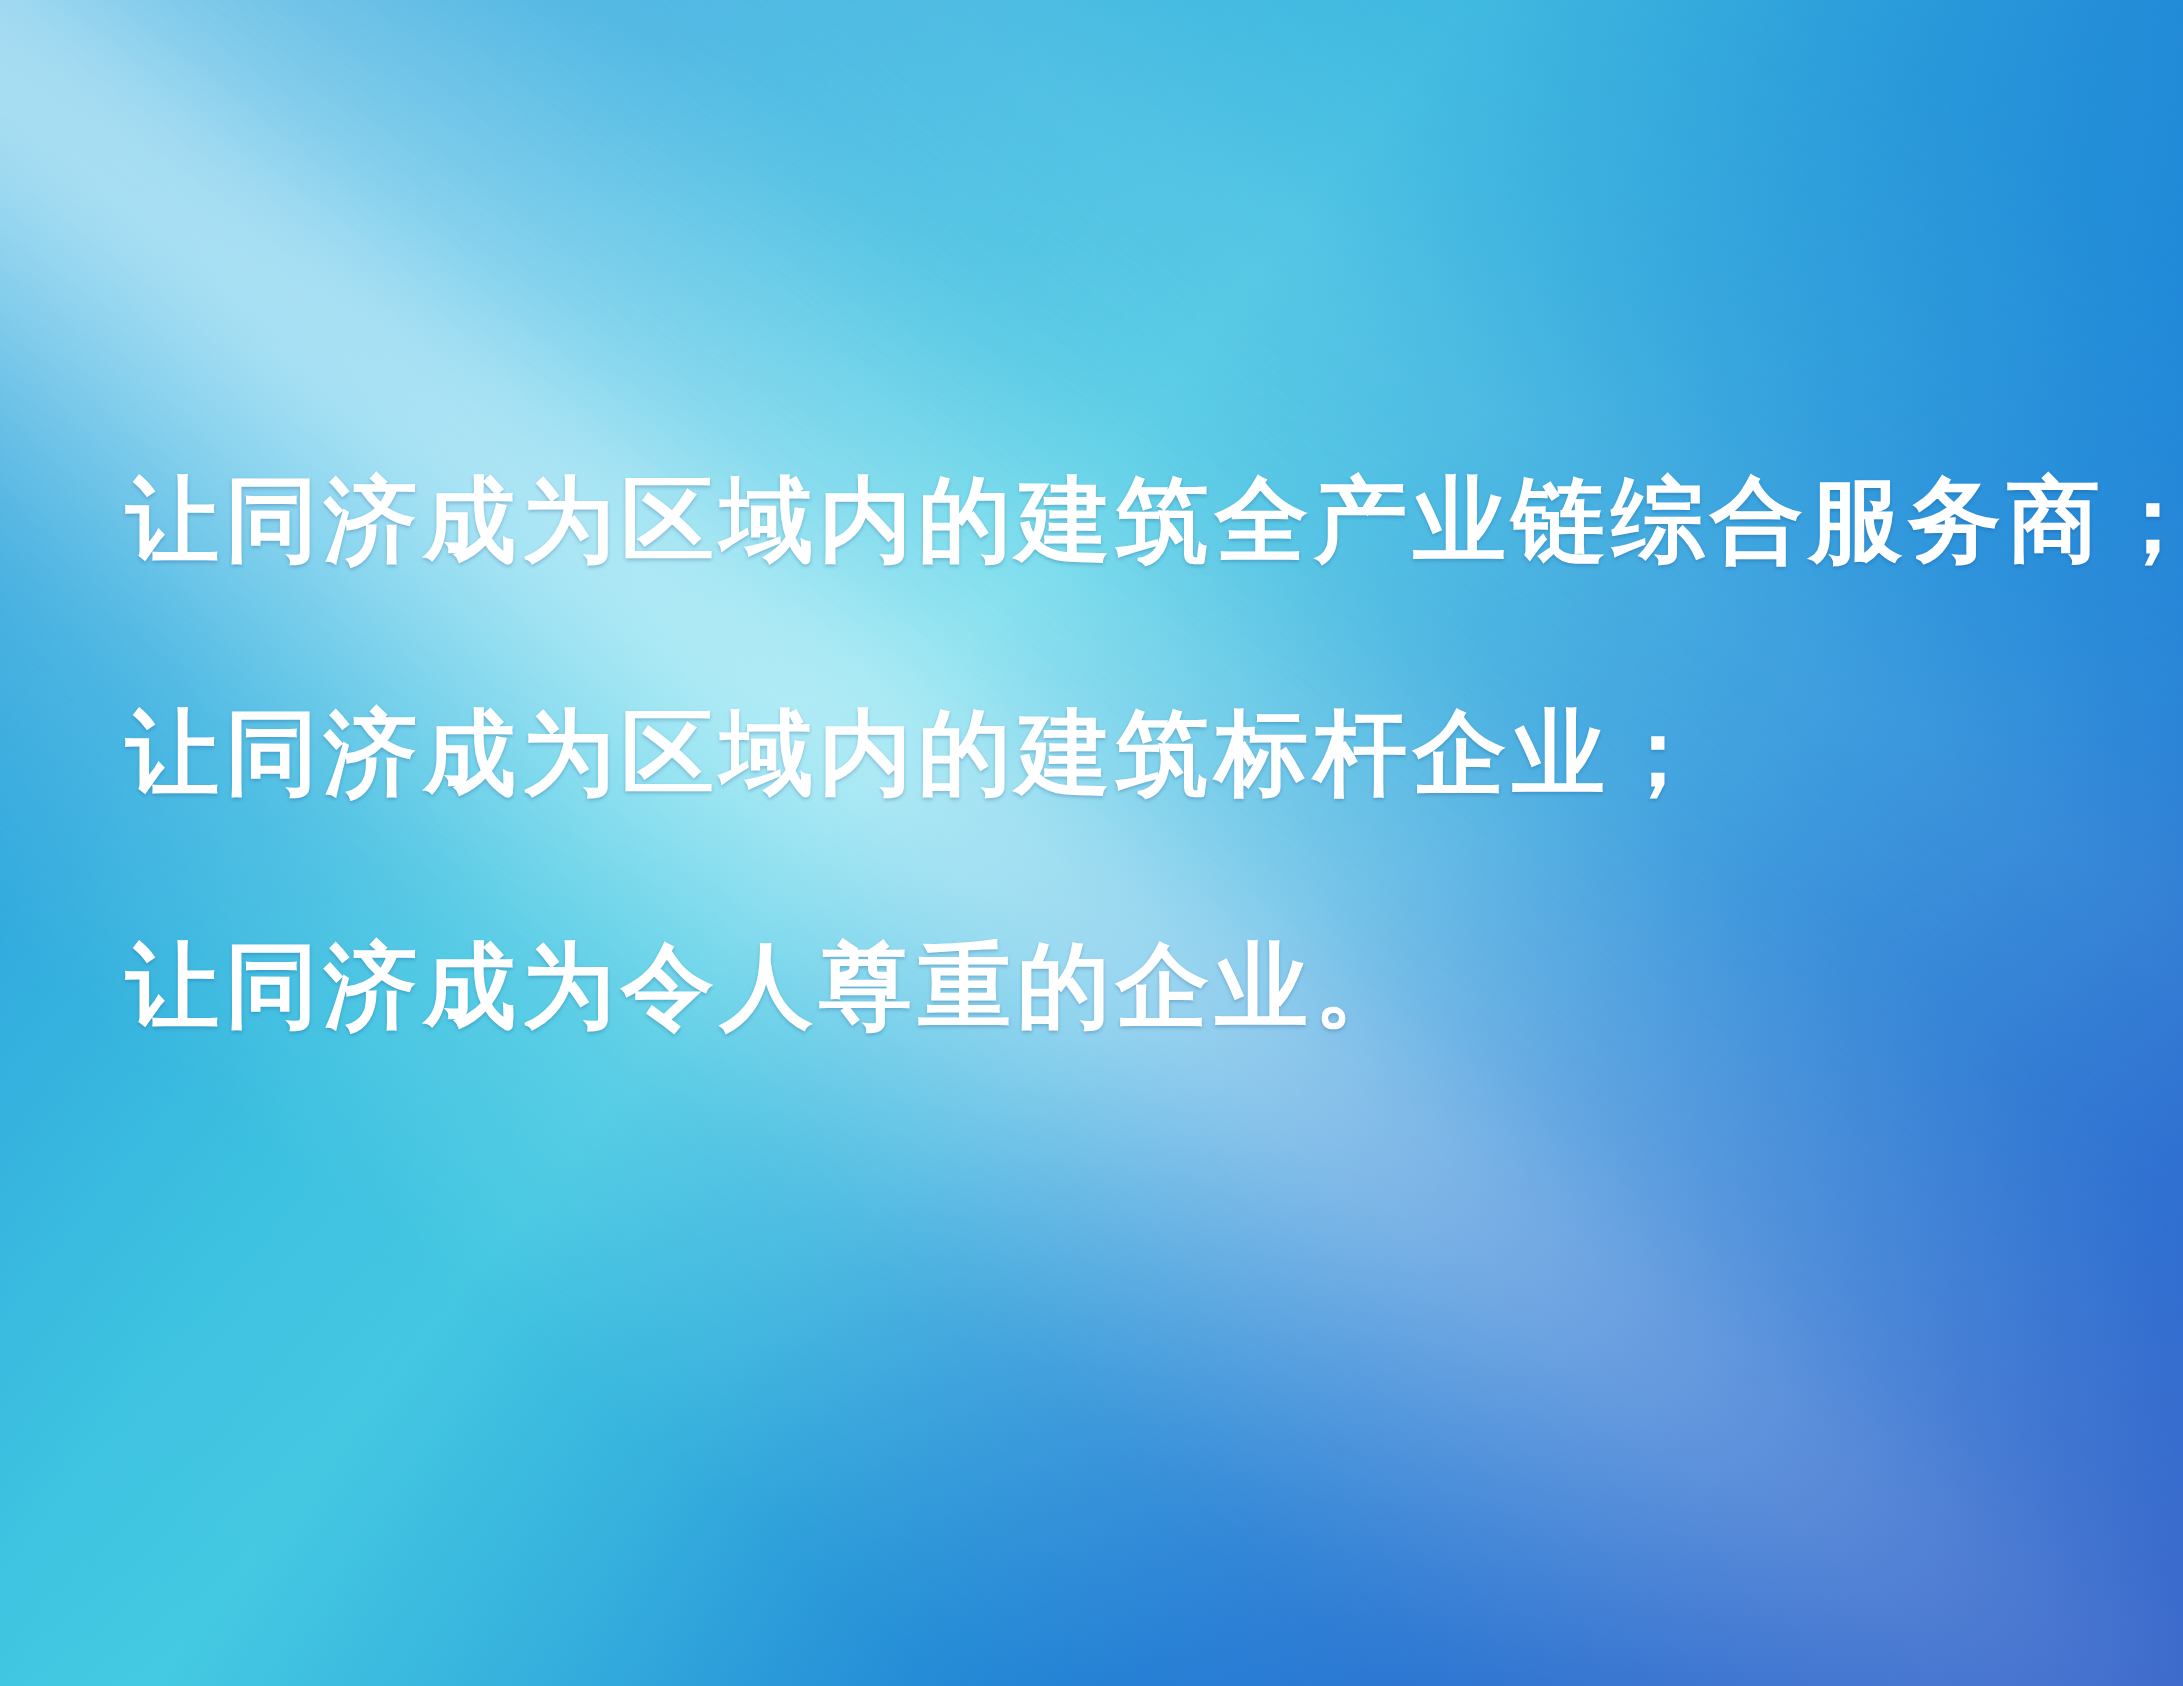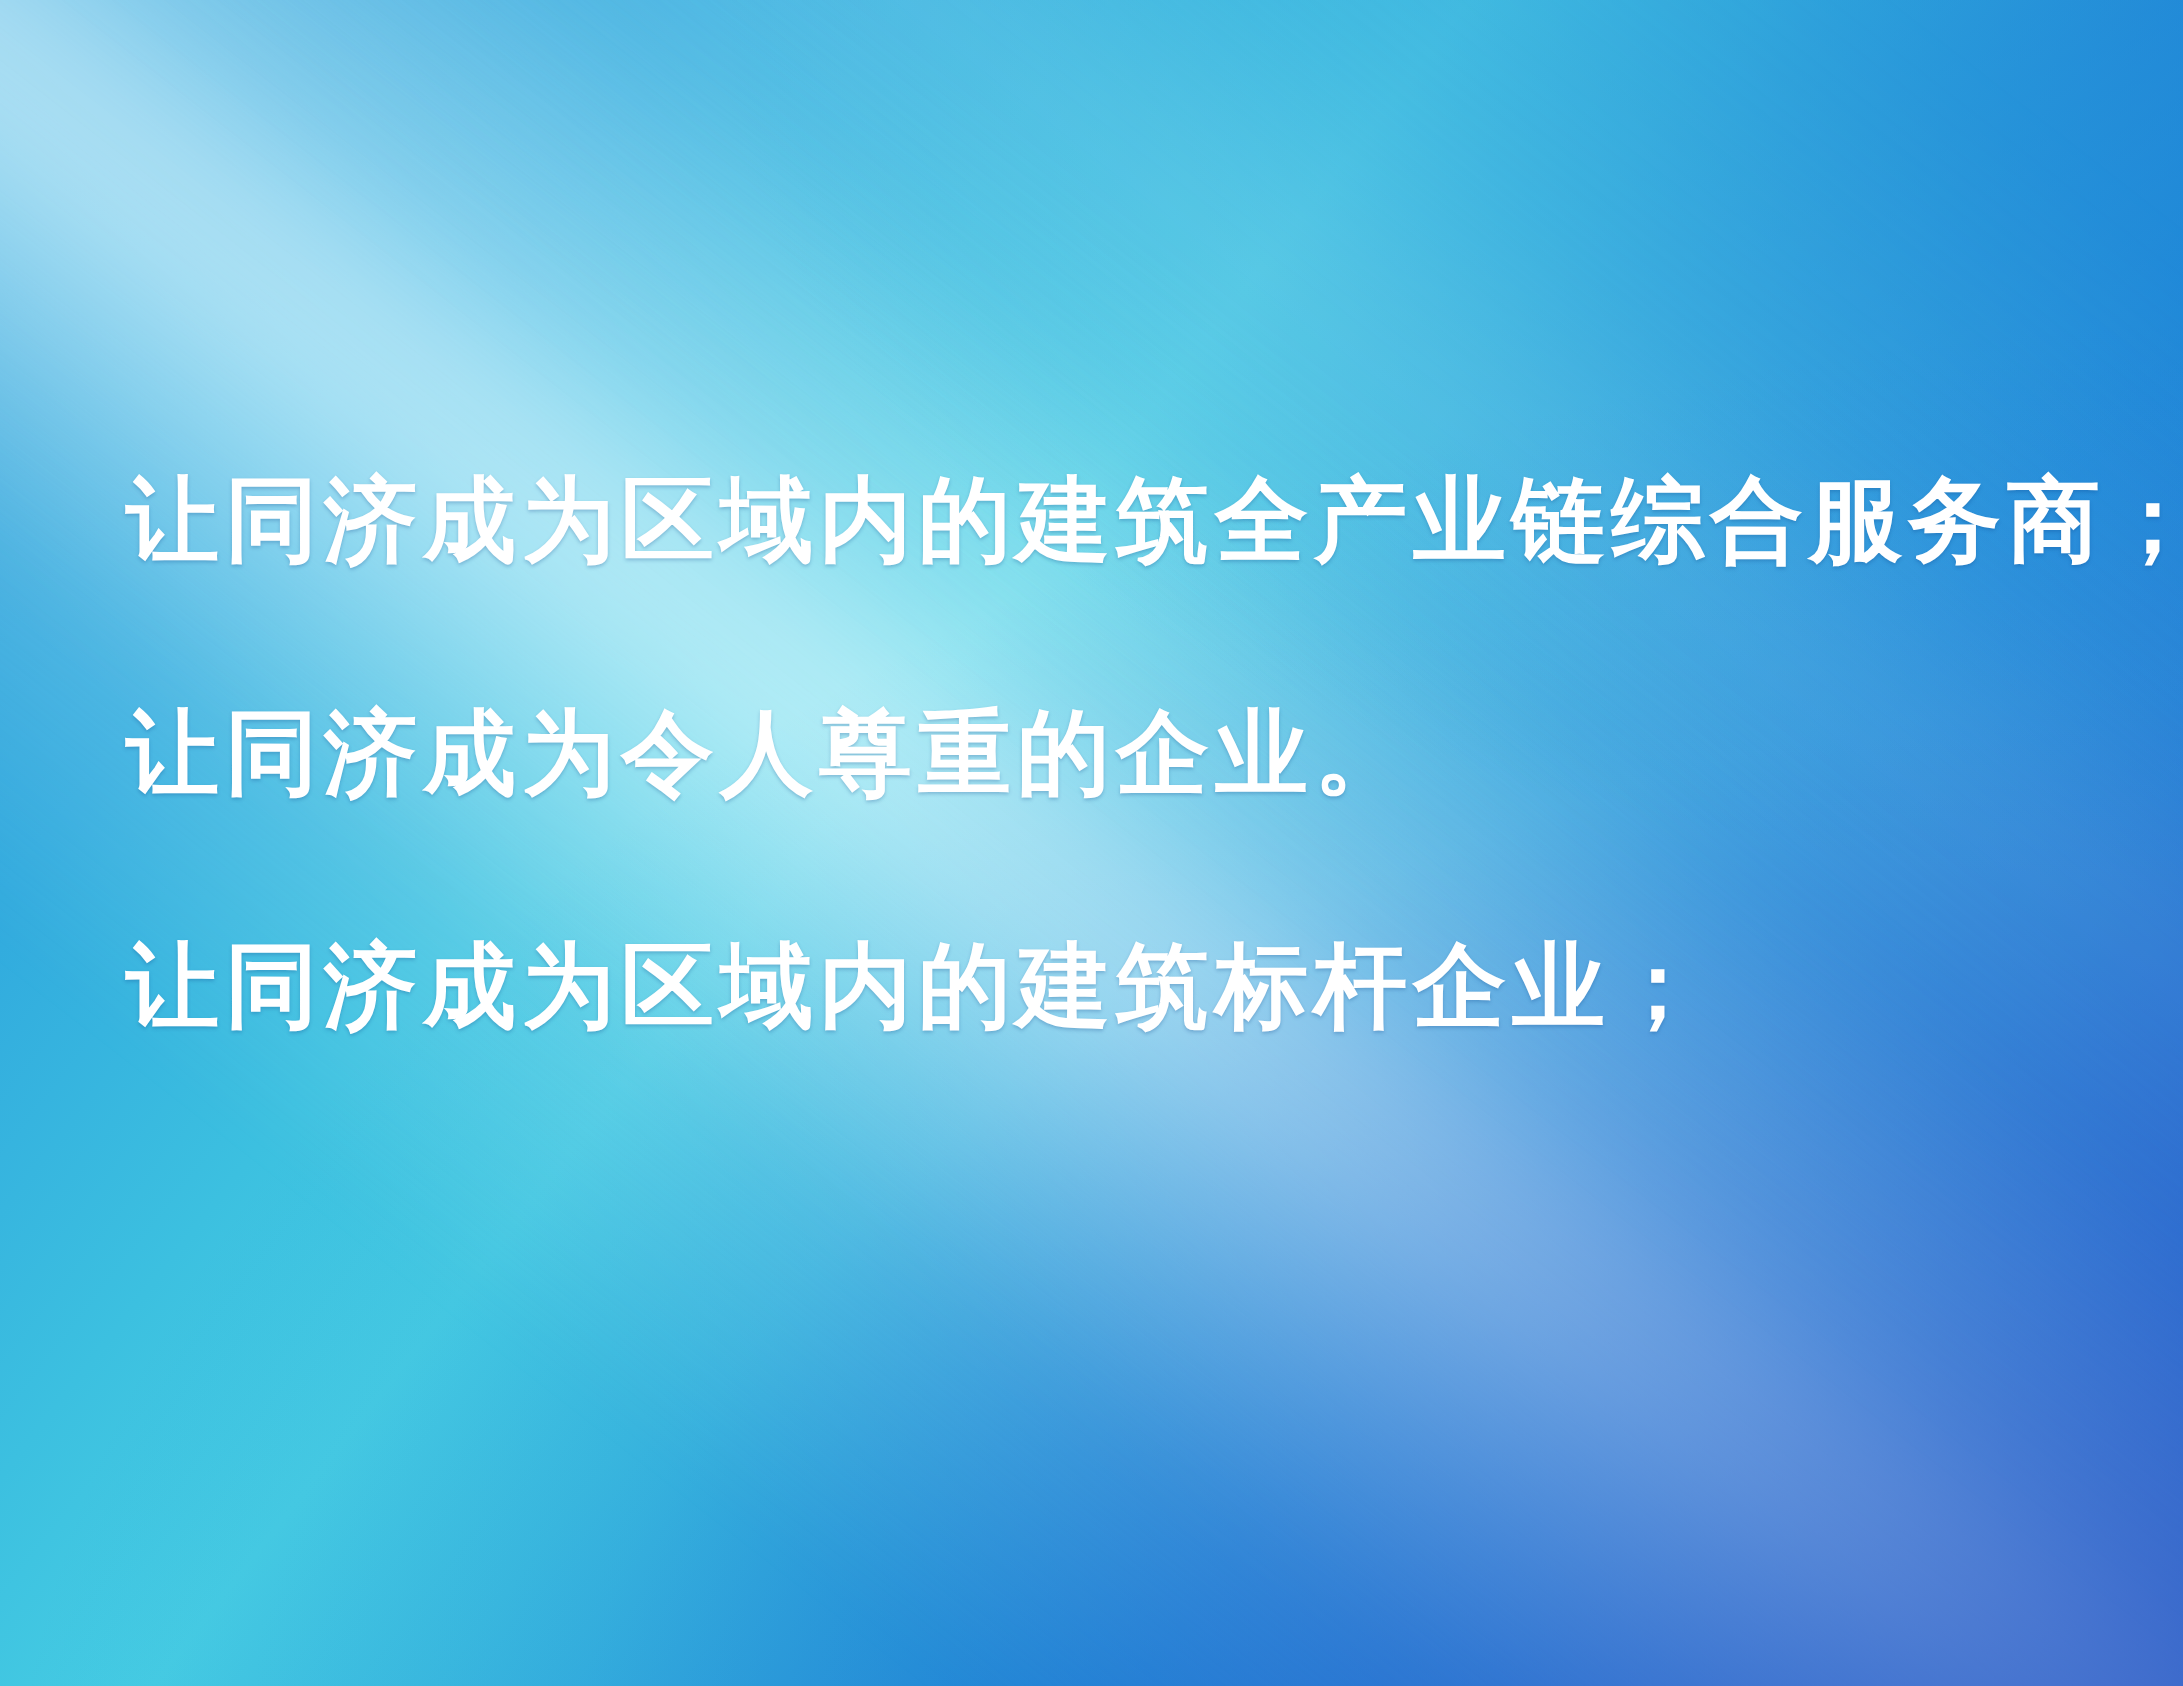--- a/index.html
+++ b/index.html
@@ -128,18 +128,18 @@
 
   <div class="bg-base"></div>
   <div class="bg-band-a"></div>
   <div class="bg-band-b"></div>
   <div class="bg-band-c"></div>
   <div class="bg-corner-top"></div>
   <div class="bg-corner-dark"></div>
 
   <div class="text-block">
     <p class="headline-line">让同济成为区域内的建筑全产业链综合服务商；</p>
+    <p class="headline-line">让同济成为区域内的建筑标杆企业；</p>
     <p class="headline-line">让同济成为令人尊重的企业。</p>
-    <p class="headline-line">让同济成为区域内的建筑标杆企业；</p>
   </div>
 
 </div>
 
 
 </body></html>

